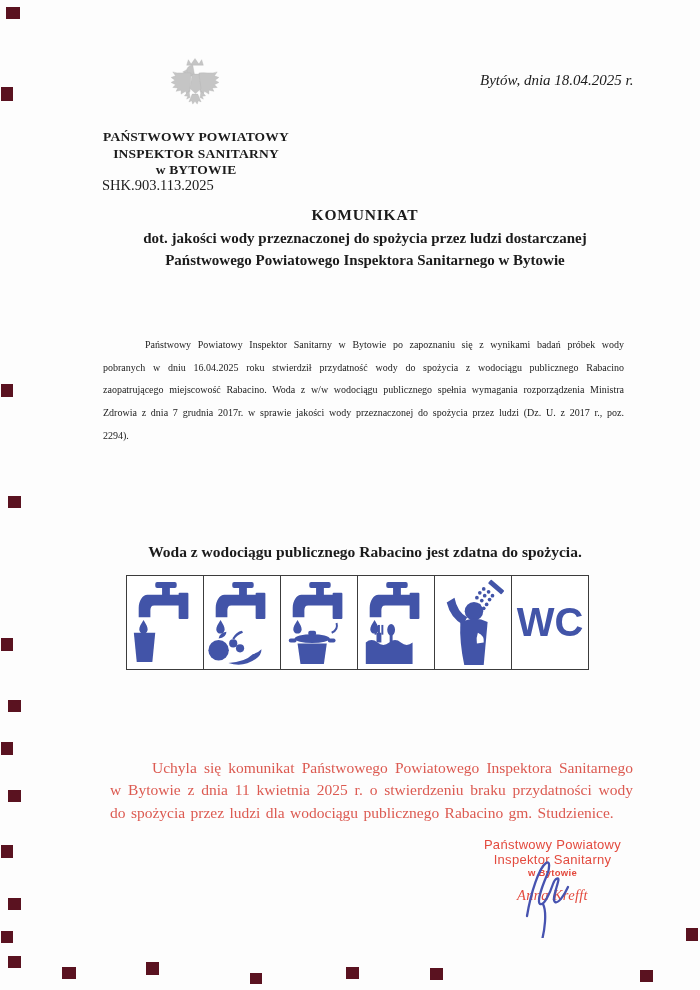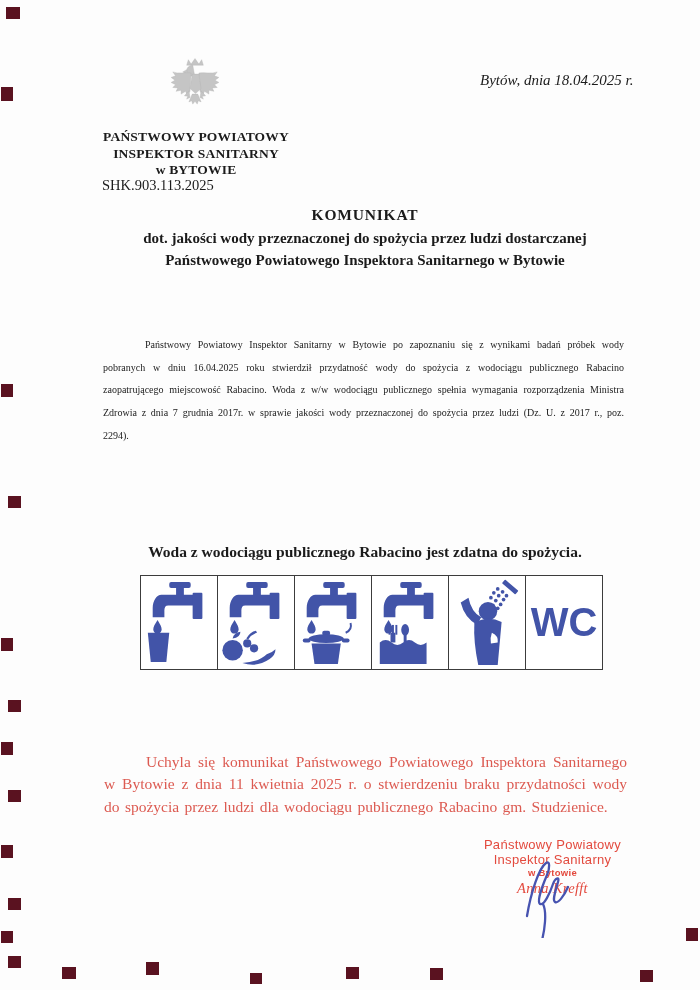--- a/index.html
+++ b/index.html
@@ -17,38 +17,38 @@
 
   .title-block{left:95px;top:204px;width:540px;text-align:center;
                font-weight:bold;font-size:15px;line-height:22.6px;}
   .title-block .komunikat{font-size:15.5px;letter-spacing:.8px;}
 
   .body-par{left:103px;top:334px;width:521px;font-size:10px;line-height:22.7px;
             text-align:justify;text-indent:42px;margin:0;word-spacing:1.5px;}
 
   .verdict{left:95px;top:506px;width:540px;text-align:center;font-weight:bold;font-size:15.5px;margin-top:37px;}
 
-  .picto-row{left:140px;top:575px;display:flex;justify-content:space-between;}
+  .picto-row{left:126px;top:575px;display:flex;justify-content:space-between;}
   .picto-box{width:78px;height:95px;background:#fff;border:1px solid #3c3c3c;
              box-sizing:border-box;margin-left:-1px;position:relative;}
   .picto-box:first-child{margin-left:0;}
   .picto-box svg{display:block;}
   .wc-text{width:100%;height:95px;line-height:92px;text-align:center;
            font-family:"Liberation Sans",sans-serif;font-weight:bold;font-size:40px;
            color:#4254a8;letter-spacing:0px;}
 
   .annulment{left:102px;top:749px;width:523px;font-size:15.5px;line-height:22.4px;
-             text-align:justify;text-indent:42px;margin:2px;color:#dc5a51;word-spacing:1.5px;}
+             text-align:justify;text-indent:42px;margin:8px;color:#dc5a51;word-spacing:1.5px;}
 
   .stamp{left:470px;top:837px;width:165px;text-align:center;
          font-family:"Liberation Sans",sans-serif;color:#e34a3e;letter-spacing:.3px;}
   .stamp .s1,.stamp .s2{font-size:13px;line-height:15px;}
   .stamp .s3{font-size:9.5px;font-weight:bold;line-height:11px;}
   .stamp .sig-name{font-family:"Liberation Serif",serif;font-style:italic;
-                   font-size:14.5px;margin-top:2px;}
+                   font-size:14.5px;margin-top:9px;}
   .signature{left:505px;top:854px;}
 
   .mk{position:absolute;background:#5a1220;}
 </style>
 </head>
 <body>
 
 <div class="page">
 
   <div class="abs date-line">Bytów, dnia 18.04.2025 r.</div>

